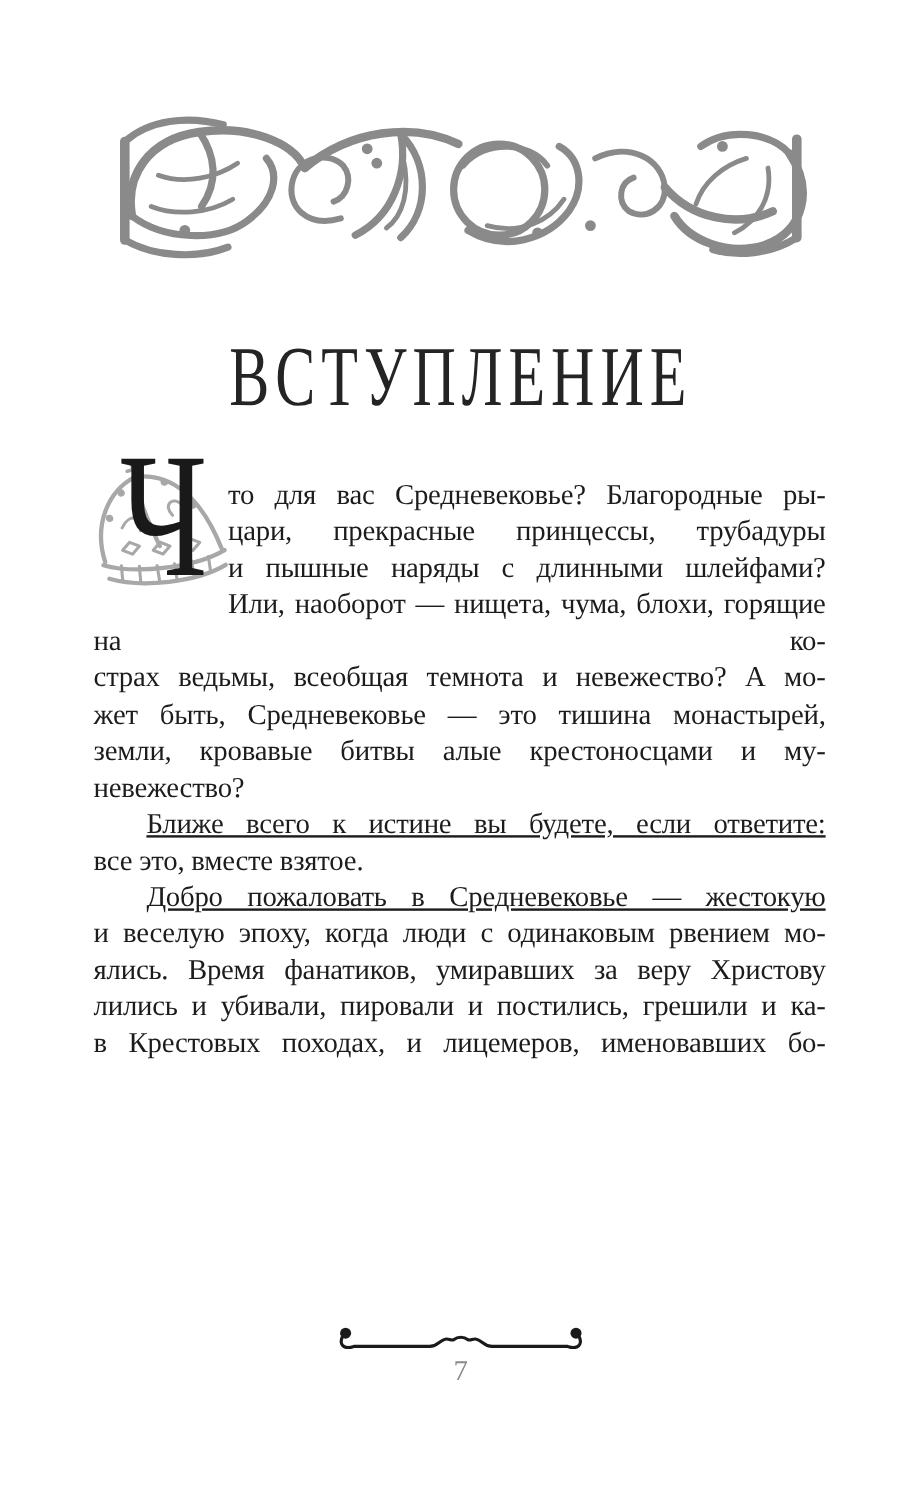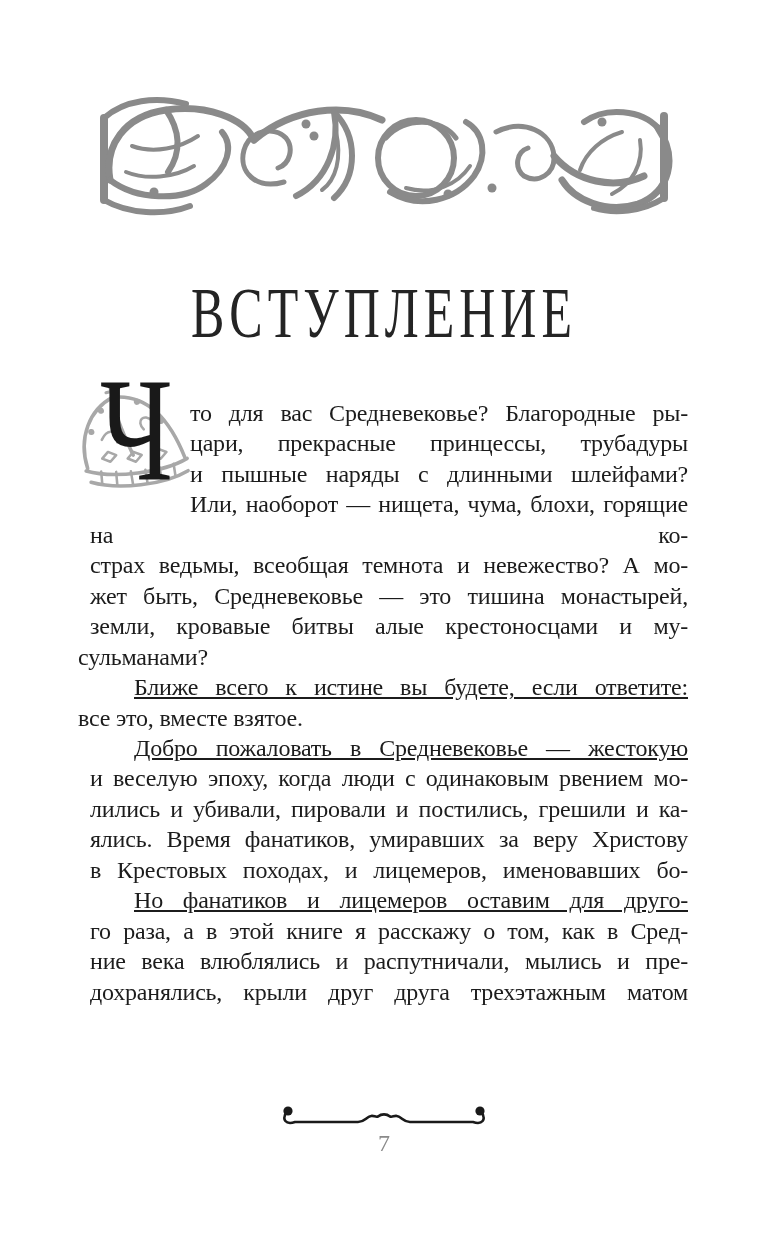--- a/index.html
+++ b/index.html
@@ -25,21 +25,21 @@
     font-size:50px;letter-spacing:5px;font-weight:400;color:#242424;
     transform:scaleY(1.42);transform-origin:50% 0;white-space:nowrap;
   }
 
   
   .textblock{
     position:absolute;left:78px;top:398px;width:610px;
     font-size:24px;line-height:30.45px;letter-spacing:-0.2px;color:var(--text-color);
   }
   .line{text-align:left;white-space:normal;}
-  .line.j{text-align:justify;text-align-last:justify;margin-left:12px;}
+  .line.j{text-align:justify;text-align-last:justify;}
   .line.ind{padding-left:44px;text-decoration:underline;}
 
   
   .dropcap-float{float:left;width:112px;height:92px;position:relative;}
   .crown{position:absolute;left:-14px;top:-18px;width:134px;height:124px;transform:rotate(-14deg);}
   .dropcap{
     position:absolute;left:22px;top:-42px;font-size:112px;line-height:1;
     color:#191919;transform:scaleY(1.32);transform-origin:0 0;
   }
 
@@ -148,38 +148,32 @@
 
     <div id="paras">
         <div class="para">
           <div class="line j">то для вас Средневековье? Благородные ры-</div>
           <div class="line j">цари, прекрасные принцессы, трубадуры</div>
           <div class="line j">и пышные наряды с длинными шлейфами?</div>
           <div class="line j">Или, наоборот — нищета, чума, блохи, горящие на ко-</div>
           <div class="line j">страх ведьмы, всеобщая темнота и невежество? А мо-</div>
           <div class="line j">жет быть, Средневековье — это тишина монастырей,</div>
           <div class="line j">земли, кровавые битвы алые крестоносцами и му-</div>
-          <div class="line">сульманами?</div>
+          <div class="line">невежество?</div>
         </div>
         <div class="para">
           <div class="line j ind">Ближе всего к истине вы будете, если ответите:</div>
           <div class="line">все это, вместе взятое.</div>
         </div>
         <div class="para">
           <div class="line j ind">Добро пожаловать в Средневековье — жестокую</div>
           <div class="line j">и веселую эпоху, когда люди с одинаковым рвением мо-</div>
+          <div class="line j">ялись. Время фанатиков, умиравших за веру Христову</div>
           <div class="line j">лились и убивали, пировали и постились, грешили и ка-</div>
-          <div class="line j">ялись. Время фанатиков, умиравших за веру Христову</div>
           <div class="line j">в Крестовых походах, и лицемеров, именовавших бо-</div>
-        </div>
-        <div class="para">
-          <div class="line j ind">Но фанатиков и лицемеров оставим для друго-</div>
-          <div class="line j">го раза, а в этой книге я расскажу о том, как в Сред-</div>
-          <div class="line j">ние века влюблялись и распутничали, мылись и пре-</div>
-          <div class="line j">дохранялись, крыли друг друга трехэтажным матом</div>
         </div>
       </div>
   </div>
 
   <svg class="flourish" viewBox="0 0 206 26" preserveAspectRatio="none" aria-hidden="true">
     <g stroke="#1a1a1a" fill="none" stroke-width="2.6" stroke-linecap="round">
       <path d="M6,7 C0,16 5,21 14,18 L77,18 C84,18 85,13 90,12 C93,11.3 94.5,13.5 97,12.5 A9.5,9.5 0 0 1 109,12.5 C111.5,13.5 113,11.3 116,12 C121,13 122,18 129,18 L192,18 C201,21 206,16 200,7"></path>
     </g>
     <g fill="#1a1a1a" stroke="none">
       <circle cx="7" cy="7" r="4.6"></circle>

